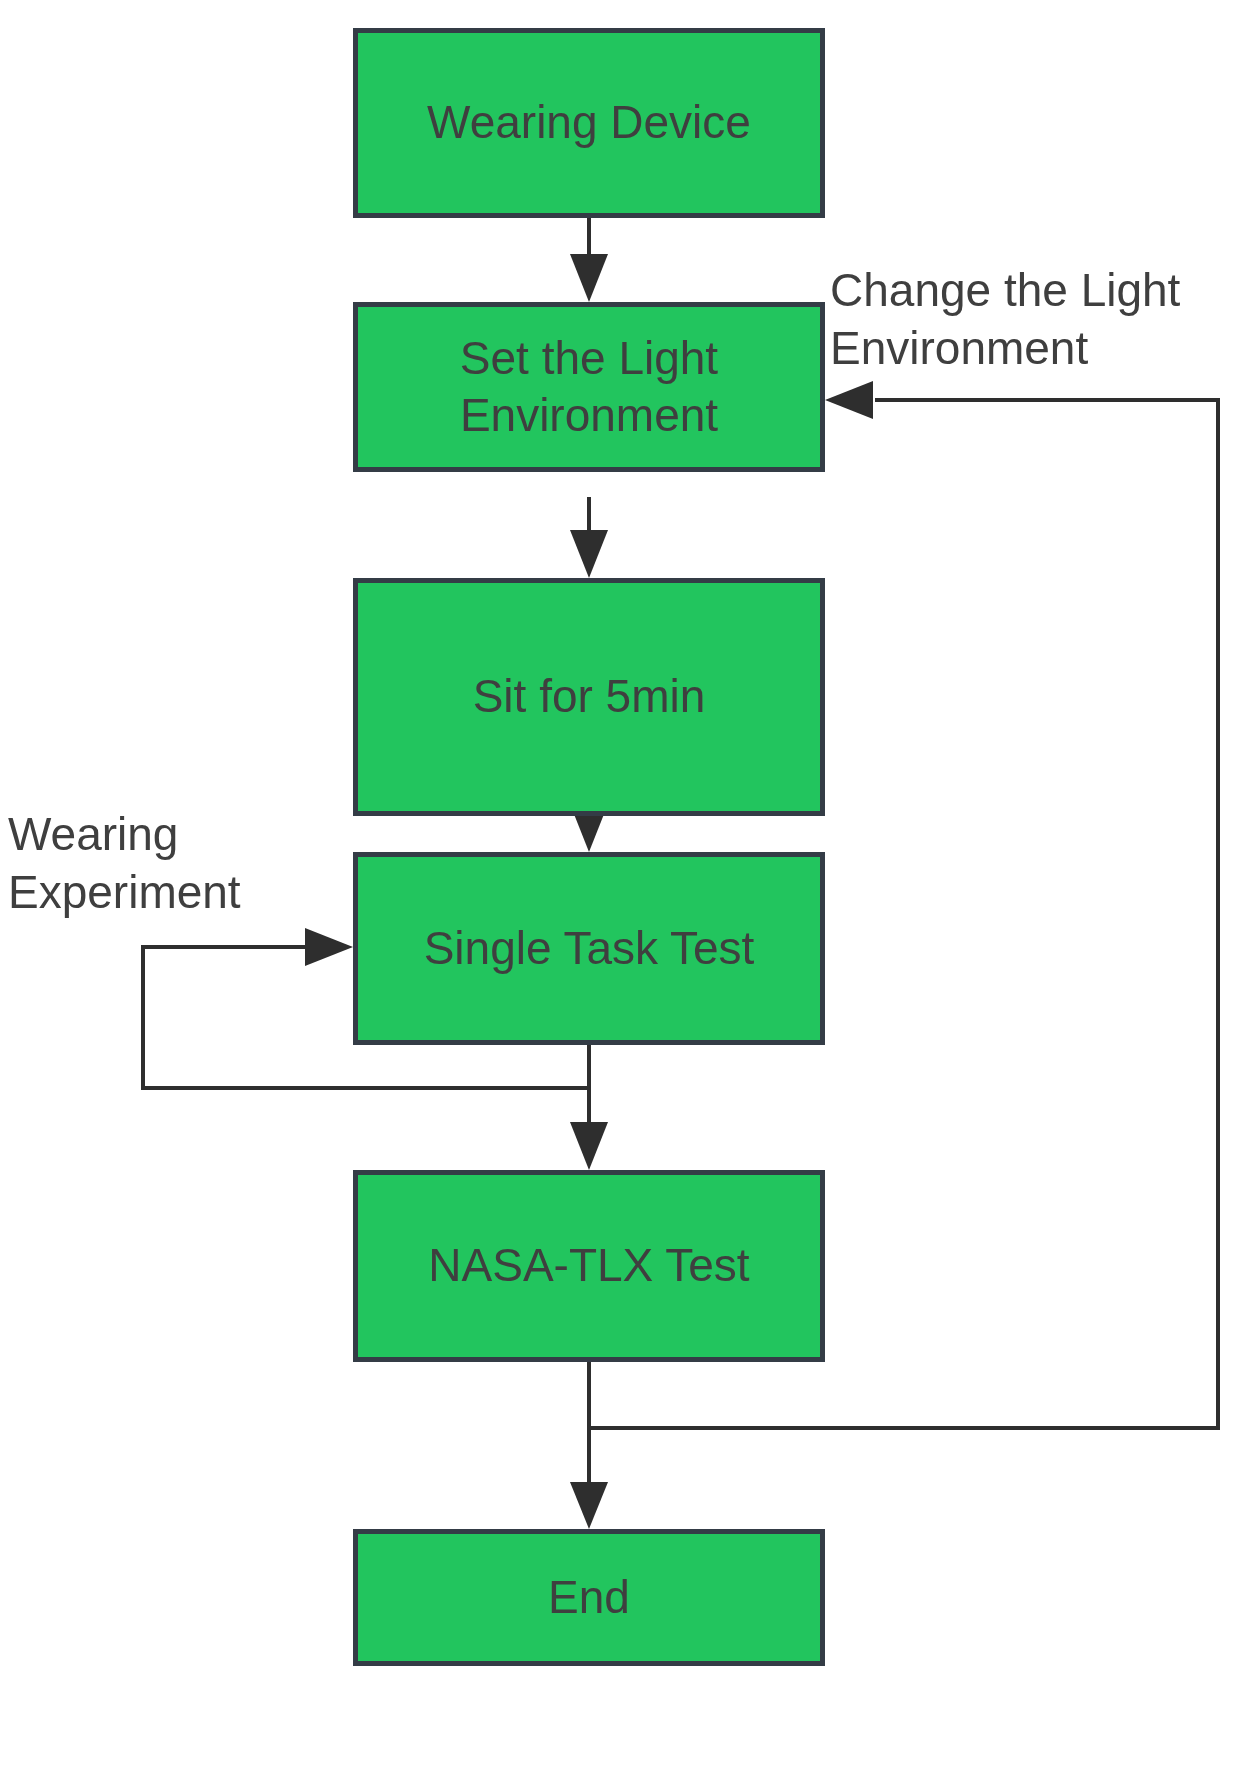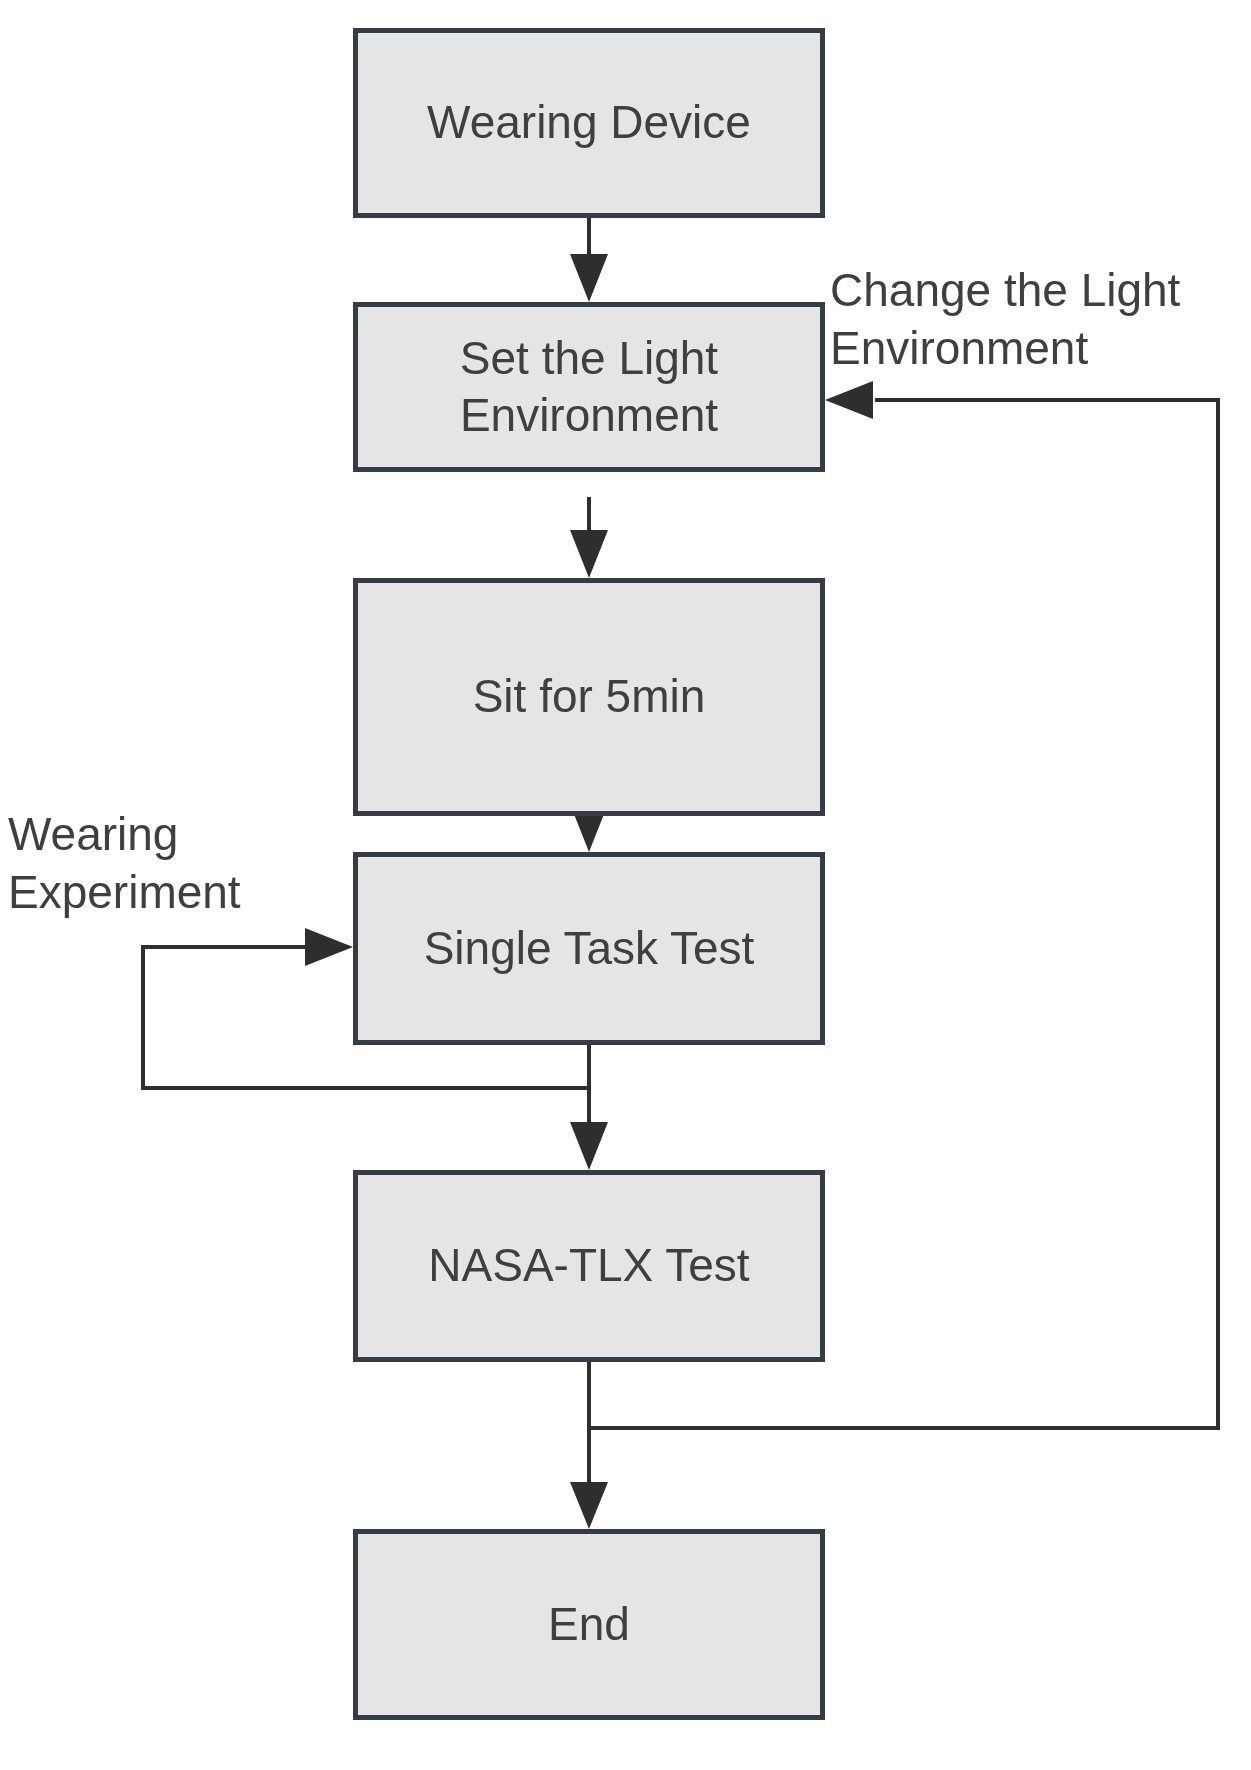--- a/index.html
+++ b/index.html
@@ -20,37 +20,37 @@
     left: 0;
     top: 0;
     width: 1251px;
     height: 1770px;
   }
   .node {
     position: absolute;
     left: 353px;
     width: 472px;
     box-sizing: border-box;
-    background: #e5e5e5;
+    background: #22c55e;
     border: 5px solid #343c46;
     display: flex;
     align-items: center;
     justify-content: center;
     text-align: center;
     font-size: 46px;
     line-height: 1.25;
     color: #3f3f3f;
     padding: 12px 30px;
   }
   #node-wearing-device   { top: 28px;   height: 190px; }
   #node-set-light        { top: 302px;  height: 170px; }
   #node-sit-5min         { top: 578px;  height: 238px; }
   #node-single-task      { top: 852px;  height: 193px; }
   #node-nasa-tlx         { top: 1170px; height: 192px; }
-  #node-end              { top: 1529px; height: 191px; text-align: center; }
+  #node-end              { top: 1529px; height: 137px; text-align: center; }
 
   .edge-label {
     position: absolute;
     text-align: left;
     font-size: 46px;
     line-height: 1.26;
     color: #3f3f3f;
   }
   #label-repeated-experiment {
     left: 8px;

